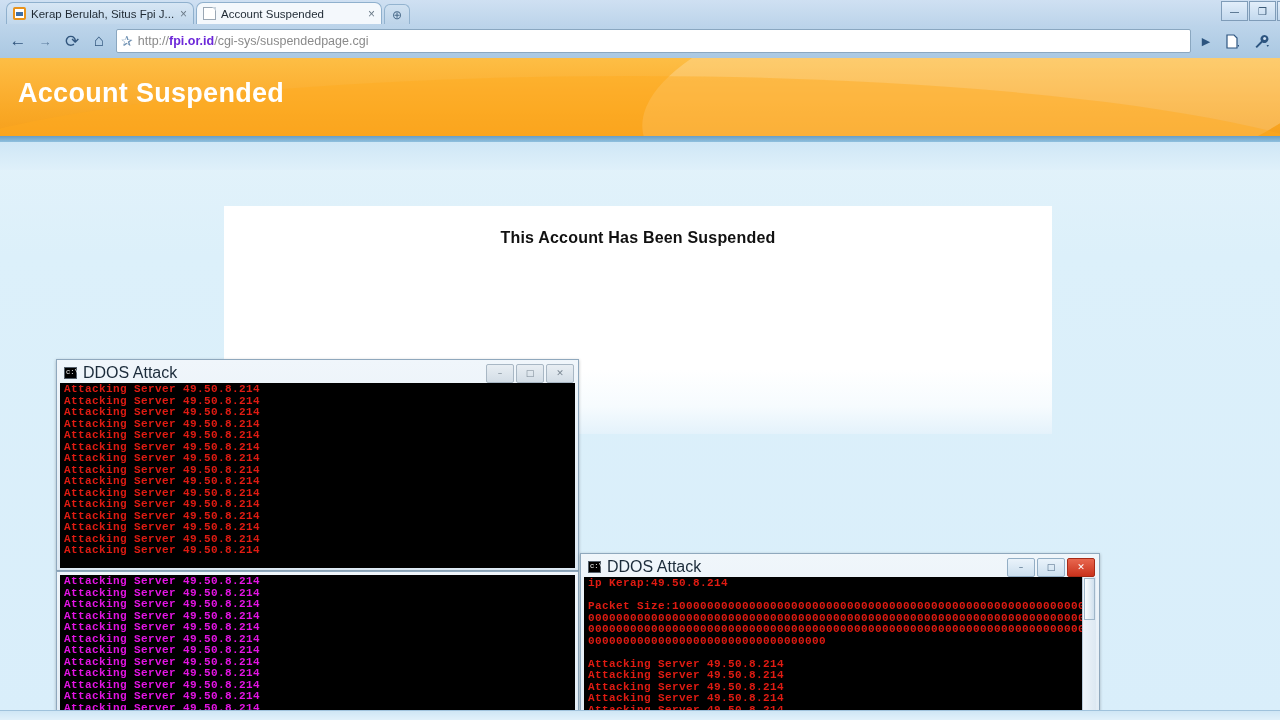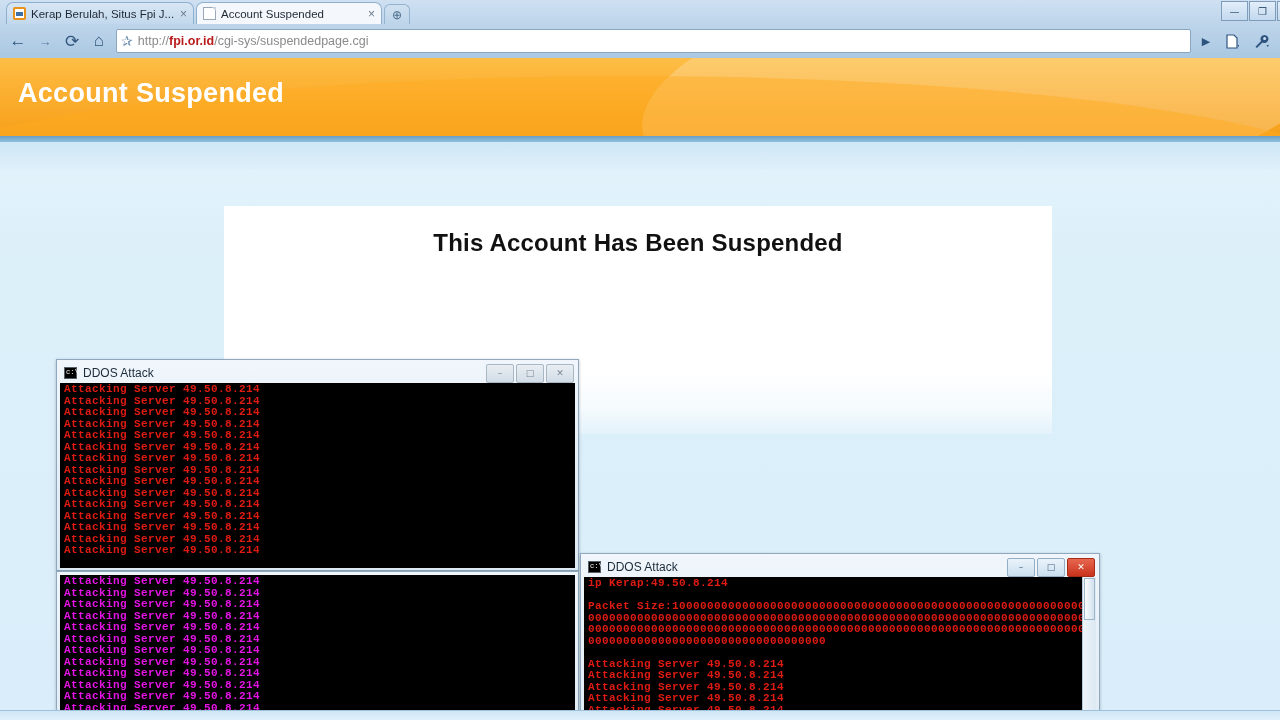--- a/index.html
+++ b/index.html
@@ -46,21 +46,21 @@
 
   .navbar{position:absolute;left:0;top:24px;width:1280px;height:34px;
     display:flex;align-items:center;padding:0 6px;box-sizing:border-box;gap:3px;}
   .navicon{width:24px;height:24px;display:flex;align-items:center;justify-content:center;
     color:#31557d;font-size:17px;flex:none;}
   .navicon.small{font-size:13px;color:#5d7e9f;}
   .urlbar{flex:1;height:22px;background:#fff;border:1px solid #8aa7c0;
     border-radius:2px;display:flex;align-items:center;padding:0 4px;margin:0 2px;}
   .star{color:#6e90b2;font-size:14px;margin-right:5px;}
   .url{font-size:12.5px;color:#8a8a8a;white-space:nowrap;}
-  .url b{color:#b91c1c;font-weight:bold;}
+  .url b{color:#6d28d9;font-weight:bold;}
   .go{width:20px;height:22px;display:flex;align-items:center;justify-content:center;
     color:#2d5580;font-size:11px;}
   .toolicon{width:26px;height:24px;display:flex;align-items:center;justify-content:center;
     color:#30557e;font-size:13px;}
 
   
   .page{position:absolute;left:0;top:58px;width:1280px;height:662px;
     background:linear-gradient(to bottom,#e8f4fb 0%,#dcf0fa 30%,#d9eefa 100%);overflow:hidden;}
 
   .banner{position:absolute;left:0;top:0;width:1280px;height:78px;
@@ -73,34 +73,34 @@
   .banner h1{position:absolute;left:18px;top:20px;margin:0;
     font-size:27px;font-weight:bold;color:#ffffff;letter-spacing:.3px;}
   .bandstrip{position:absolute;left:0;top:78px;width:1280px;height:6px;
     background:linear-gradient(to bottom,#6a9ec4,#8fc0de);}
   .bandfade{position:absolute;left:0;top:84px;width:1280px;height:28px;
     background:linear-gradient(to bottom,#cfe7f6,#dff0fa);}
 
   .panel{position:absolute;left:224px;top:148px;width:828px;height:228px;
     background:linear-gradient(to bottom,#ffffff 0%,#ffffff 72%,#f6fbfe 88%,#e4f2fb 100%);}
   .panel h2{margin:0;padding-top:23px;text-align:center;
-    font-size:24px;font-weight:bold;color:#111;letter-spacing:.2px;}
+    font-size:16px;font-weight:bold;color:#111;letter-spacing:.2px;}
 
   
   .win{position:absolute;box-sizing:border-box;}
   .win-frame{border:1px solid #8fa8bd;
     background:linear-gradient(to bottom,#f0f6fb,#dde9f3);
     padding:3px;box-sizing:border-box;height:100%;
     box-shadow:0 1px 3px rgba(0,0,0,.25);}
   .titlebar{height:20px;display:flex;align-items:center;padding:0 1px 0 4px;}
   .cmdicon{width:13px;height:12px;background:#000;border:1px solid #55606b;
     position:relative;flex:none;margin-right:6px;box-sizing:border-box;}
   .cmdicon:after{content:"c:\\";position:absolute;left:1px;top:-1px;
     font-size:7px;color:#fff;font-family:"Liberation Mono",monospace;line-height:11px;}
-  .wintitle{font-size:12px;color:#1b2b3a;flex:1;white-space:nowrap;}
+  .wintitle{font-size:16px;color:#1b2b3a;flex:1;white-space:nowrap;}
   .ctrls{display:flex;gap:2px;flex:none;}
   .ctrl{width:26px;height:17px;border:1px solid #93aec5;border-radius:2px;
     background:linear-gradient(to bottom,#eaf3fb,#ccdfee);
     display:flex;align-items:center;justify-content:center;
     font-size:9px;color:#4a6782;font-family:"DejaVu Sans",sans-serif;}
   .ctrl.inactive{background:linear-gradient(to bottom,#e8eef3,#d3dde6);
     border-color:#a8b7c4;color:#7b8894;}
   .ctrl.close-active{background:linear-gradient(to bottom,#e8674f,#c9321c);
     border-color:#a72a16;color:#fff;font-weight:bold;}
   .console{background:#000;overflow:hidden;position:relative;

